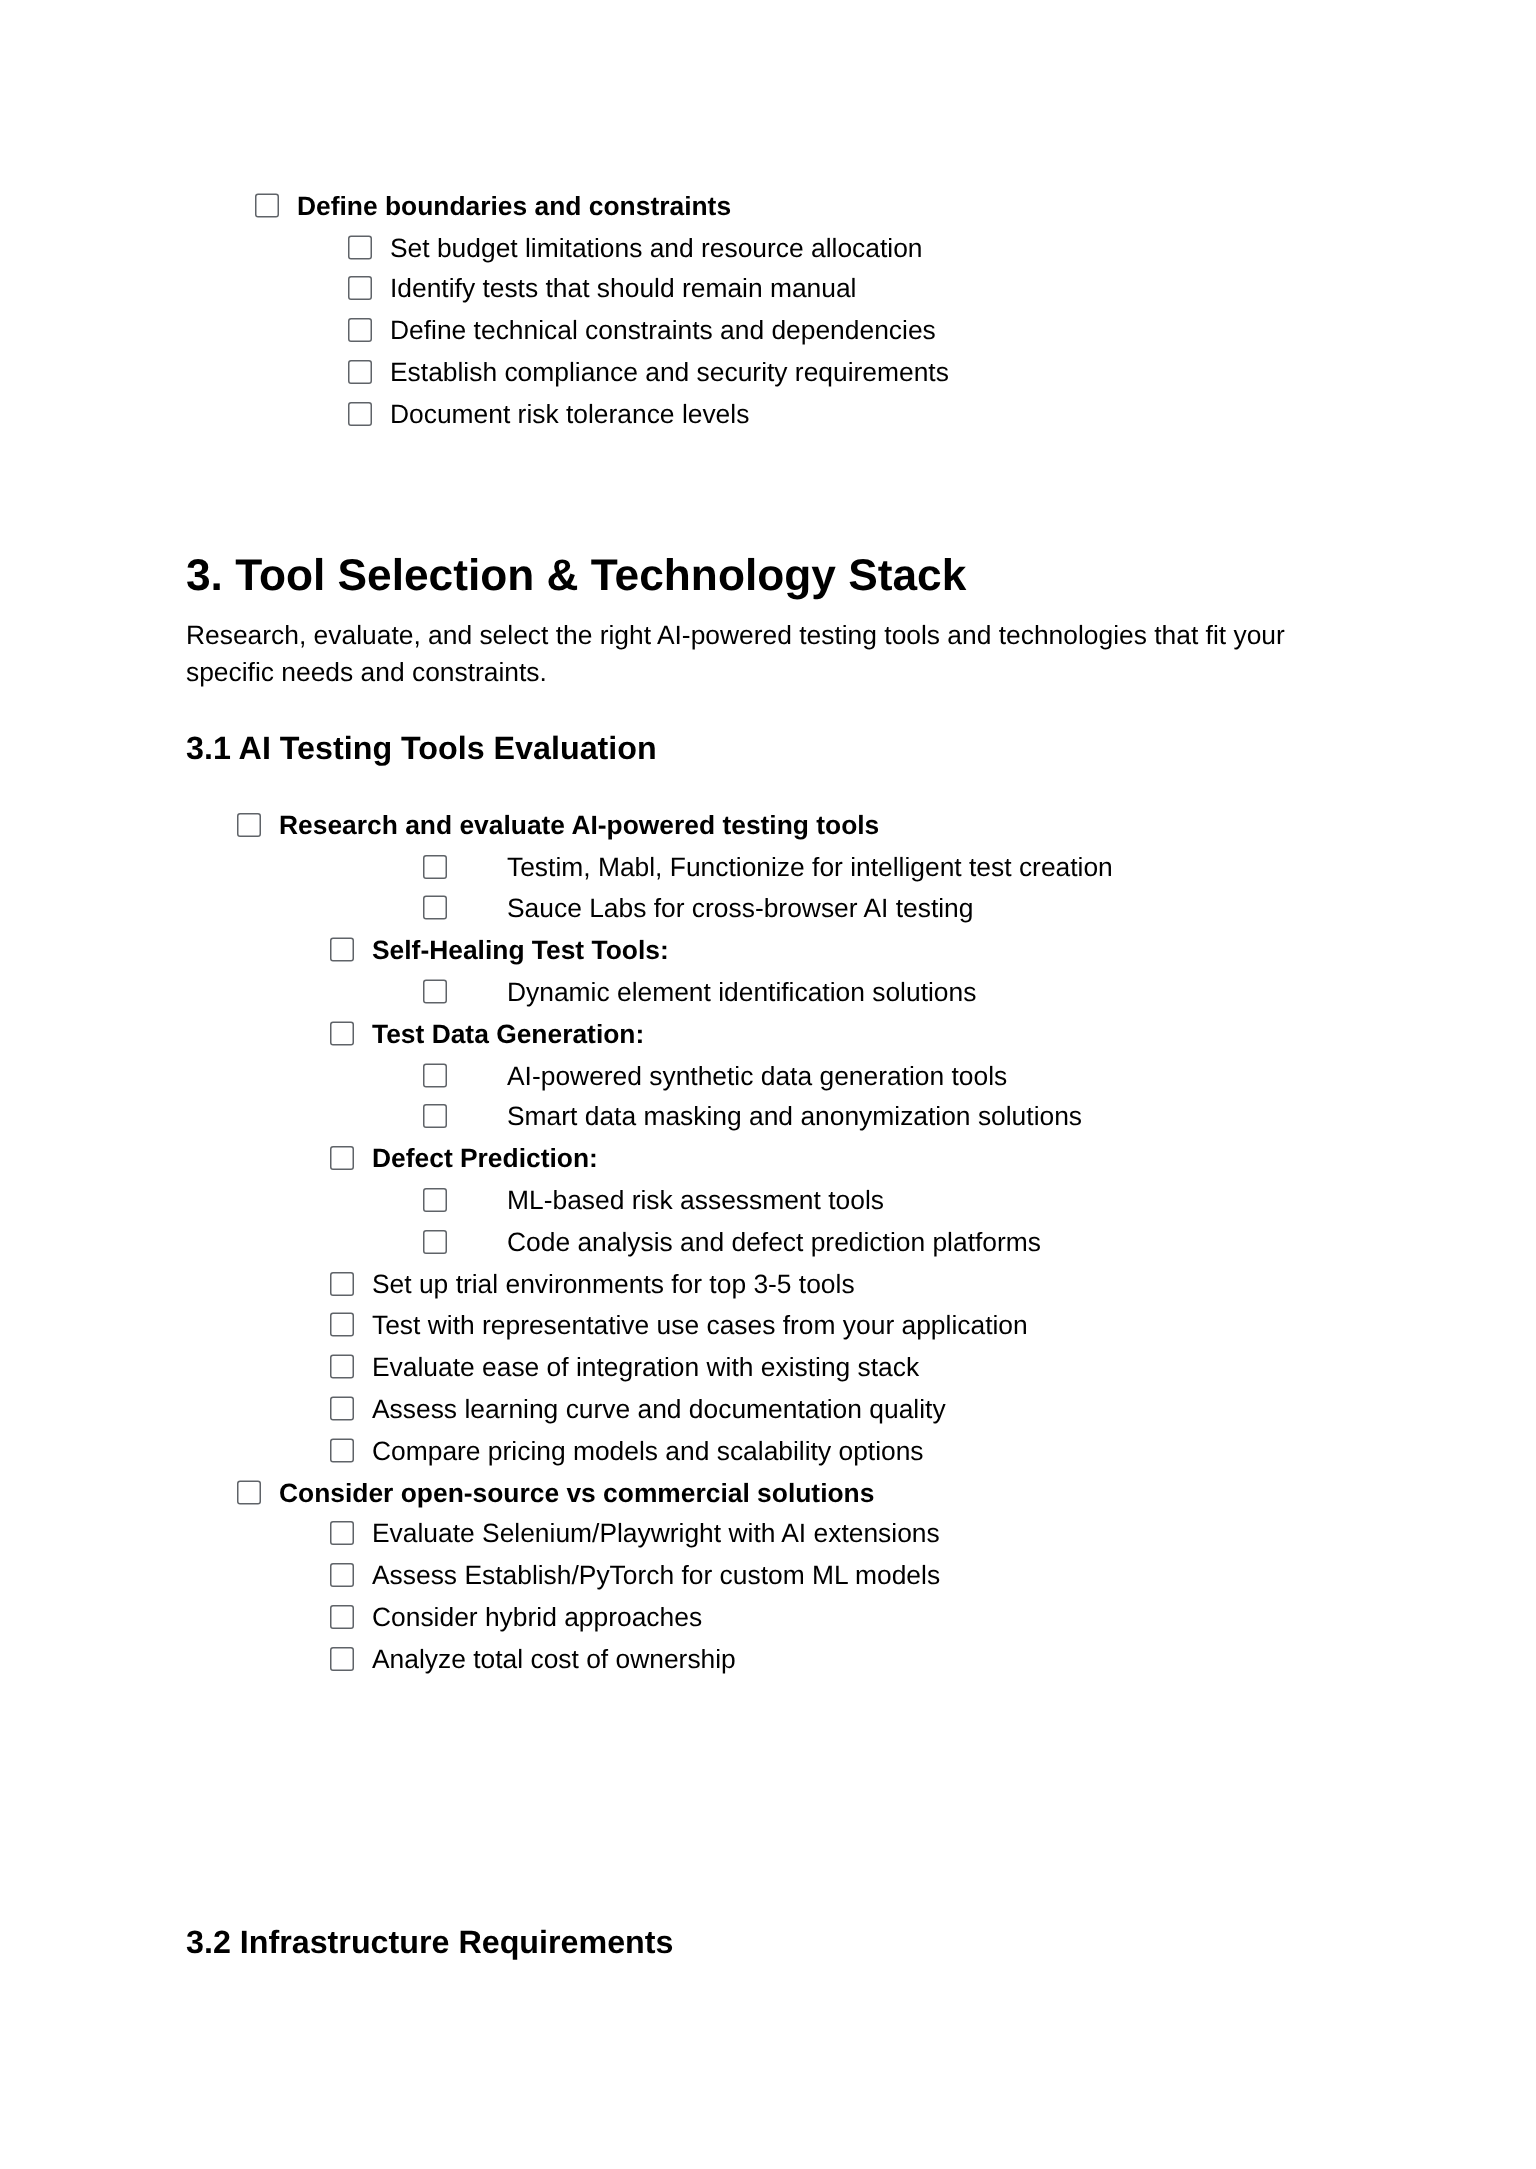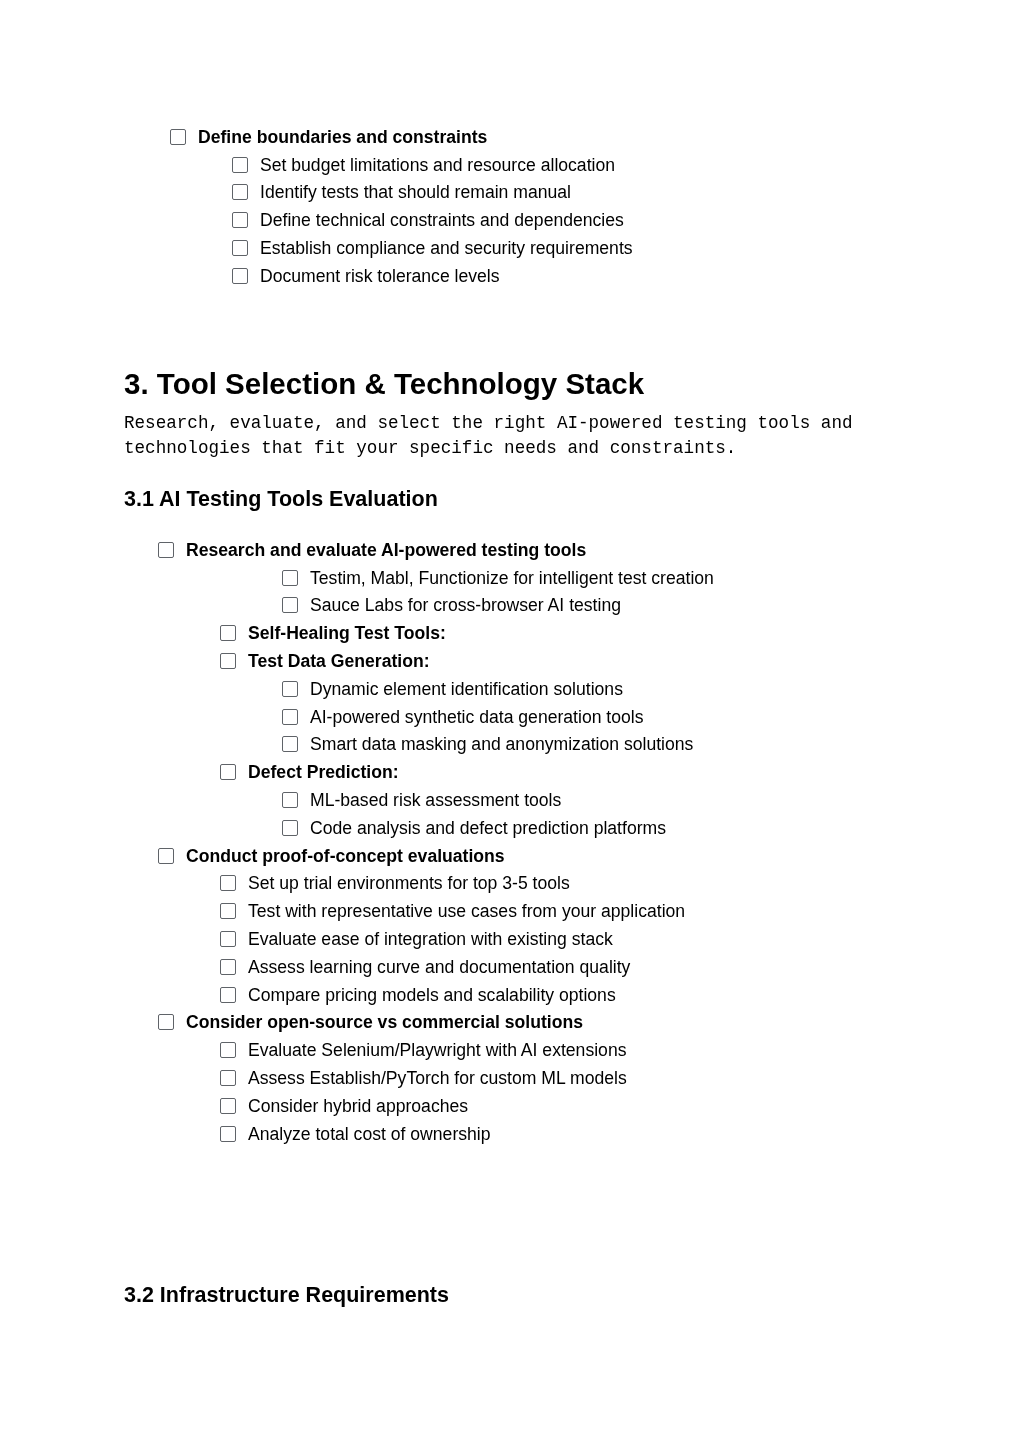--- a/index.html
+++ b/index.html
@@ -28,21 +28,21 @@
       width: 1024px;
     }
     .check-row {
       position: relative;
       height: 27.8px;
       display: flex;
       align-items: center;
     }
     .check-row.l1 { padding-left: 158px; }
     .check-row.l2 { padding-left: 220px; }
-    .check-row.l3 { padding-left: 282px; }
+    .check-row.l3 { padding-left: 282px; gap: 28px; }
     .checkbox {
       box-sizing: border-box;
       width: 16px;
       height: 16px;
       border: 1.6px solid #5f6368;
       border-radius: 2px;
       background: #ffffff;
       flex: 0 0 auto;
       cursor: pointer;
     }
@@ -65,21 +65,20 @@
       white-space: nowrap;
     }
     .intro {
       position: absolute;
       left: 124px;
       top: 411px;
       width: 780px;
       margin: 0;
       font-size: 17.6px;
       line-height: 25px;
-      font-family: Liberation Mono, monospace;
     }
     .h2 {
       position: absolute;
       left: 124px;
       margin: 0;
       font-size: 21.5px;
       font-weight: bold;
       line-height: 30px;
       white-space: nowrap;
     }
@@ -130,74 +129,70 @@
         <span class="check-label">Testim, Mabl, Functionize for intelligent test creation</span>
       </div>
       <div class="check-row l3">
         <span class="checkbox"></span>
         <span class="check-label">Sauce Labs for cross-browser AI testing</span>
       </div>
       <div class="check-row l2">
         <span class="checkbox"></span>
         <span class="check-label bold">Self-Healing Test Tools:</span>
       </div>
+      <div class="check-row l3">
+        <span class="checkbox"></span>
+        <span class="check-label">Dynamic element identification solutions</span>
+      </div>
       <div class="check-row l2">
         <span class="checkbox"></span>
         <span class="check-label bold">Test Data Generation:</span>
       </div>
       <div class="check-row l3">
         <span class="checkbox"></span>
-        <span class="check-label">Dynamic element identification solutions</span>
-      </div>
-      <div class="check-row l3">
-        <span class="checkbox"></span>
         <span class="check-label">AI-powered synthetic data generation tools</span>
       </div>
       <div class="check-row l3">
         <span class="checkbox"></span>
         <span class="check-label">Smart data masking and anonymization solutions</span>
       </div>
       <div class="check-row l2">
         <span class="checkbox"></span>
         <span class="check-label bold">Defect Prediction:</span>
       </div>
       <div class="check-row l3">
         <span class="checkbox"></span>
         <span class="check-label">ML-based risk assessment tools</span>
       </div>
       <div class="check-row l3">
         <span class="checkbox"></span>
         <span class="check-label">Code analysis and defect prediction platforms</span>
       </div>
+      <div class="check-row l2">
+        <span class="checkbox"></span>
+        <span class="check-label">Set up trial environments for top 3-5 tools</span>
+      </div>
+      <div class="check-row l2">
+        <span class="checkbox"></span>
+        <span class="check-label">Test with representative use cases from your application</span>
+      </div>
+      <div class="check-row l2">
+        <span class="checkbox"></span>
+        <span class="check-label">Evaluate ease of integration with existing stack</span>
+      </div>
+      <div class="check-row l2">
+        <span class="checkbox"></span>
+        <span class="check-label">Assess learning curve and documentation quality</span>
+      </div>
+      <div class="check-row l2">
+        <span class="checkbox"></span>
+        <span class="check-label">Compare pricing models and scalability options</span>
+      </div>
       <div class="check-row l1">
         <span class="checkbox"></span>
-        <span class="check-label bold">Conduct proof-of-concept evaluations</span>
-      </div>
-      <div class="check-row l2">
-        <span class="checkbox"></span>
-        <span class="check-label">Set up trial environments for top 3-5 tools</span>
-      </div>
-      <div class="check-row l2">
-        <span class="checkbox"></span>
-        <span class="check-label">Test with representative use cases from your application</span>
-      </div>
-      <div class="check-row l2">
-        <span class="checkbox"></span>
-        <span class="check-label">Evaluate ease of integration with existing stack</span>
-      </div>
-      <div class="check-row l2">
-        <span class="checkbox"></span>
-        <span class="check-label">Assess learning curve and documentation quality</span>
-      </div>
-      <div class="check-row l2">
-        <span class="checkbox"></span>
-        <span class="check-label">Compare pricing models and scalability options</span>
-      </div>
-      <div class="check-row l1">
-        <span class="checkbox"></span>
         <span class="check-label bold">Consider open-source vs commercial solutions</span>
       </div>
       <div class="check-row l2">
         <span class="checkbox"></span>
         <span class="check-label">Evaluate Selenium/Playwright with AI extensions</span>
       </div>
       <div class="check-row l2">
         <span class="checkbox"></span>
         <span class="check-label">Assess Establish/PyTorch for custom ML models</span>
       </div>

